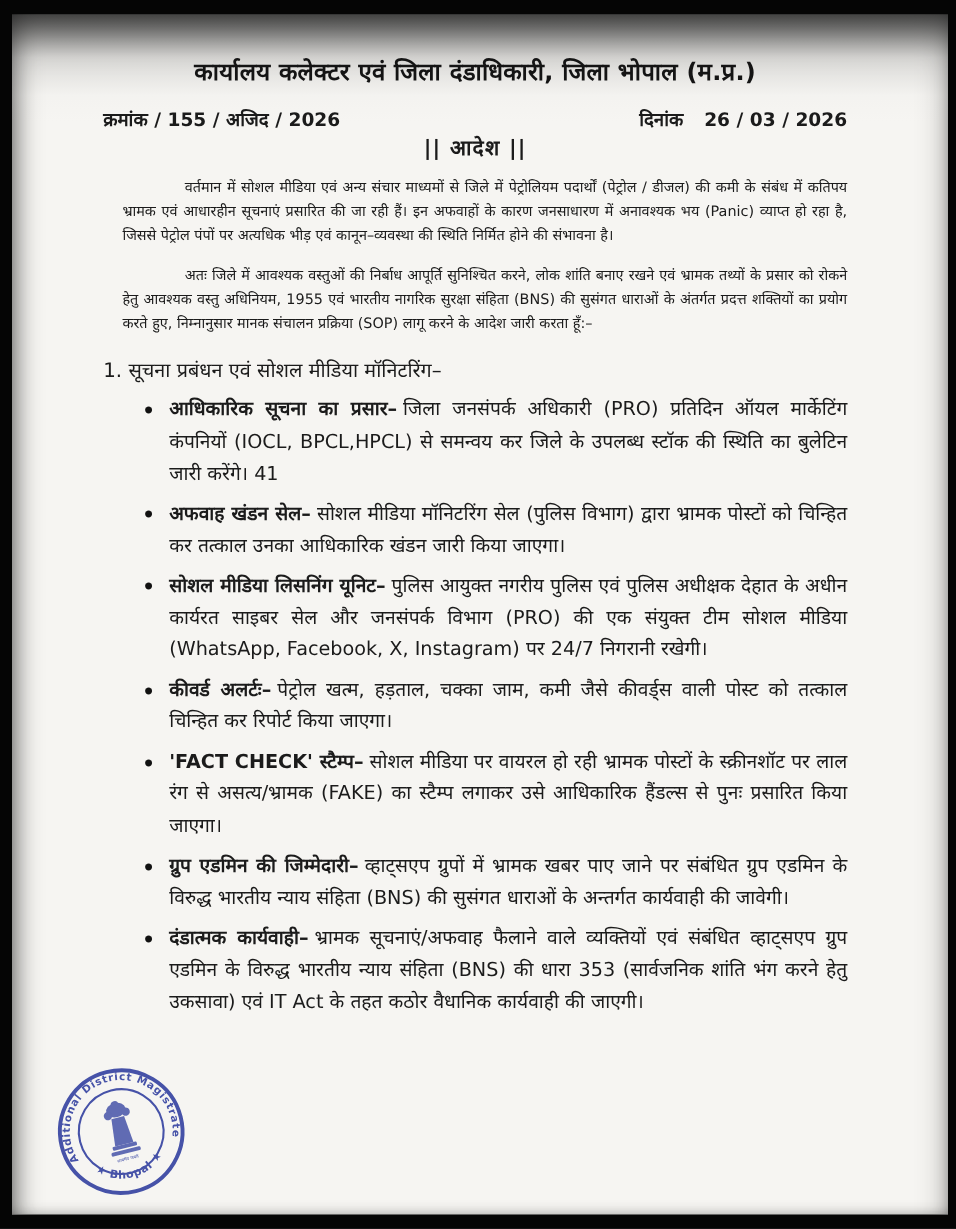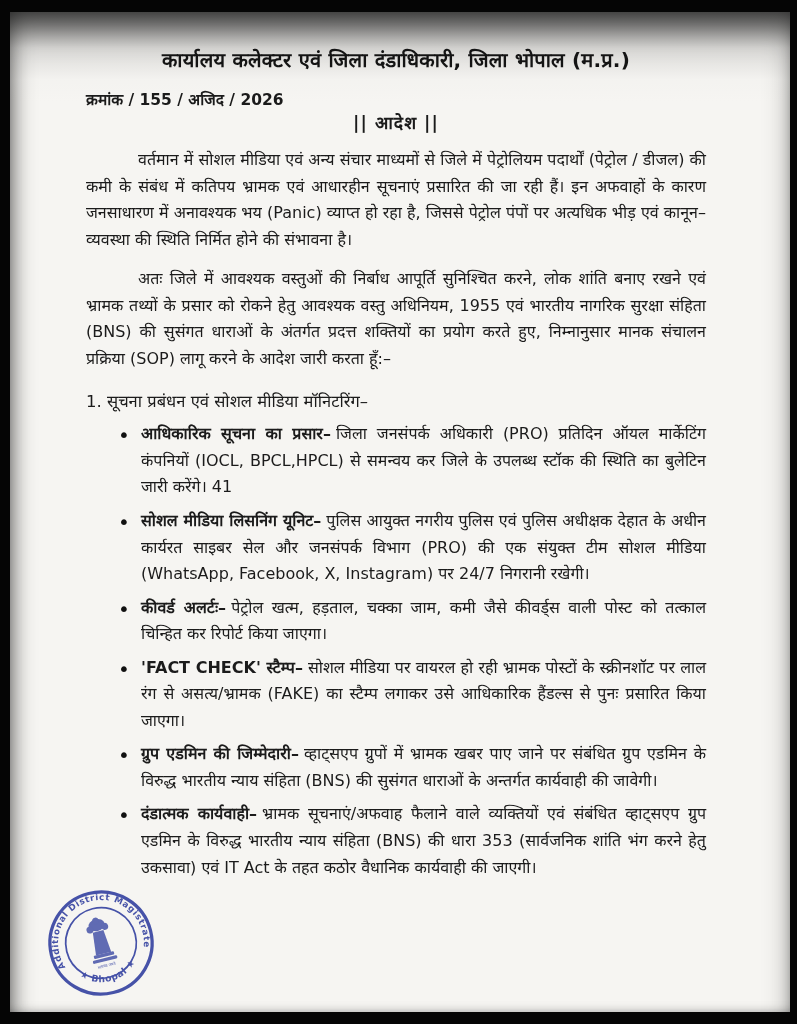--- a/index.html
+++ b/index.html
@@ -54,22 +54,22 @@
   }
   .date-group span{margin-left:12px;}
   .date-group .date-word{margin-left:0;}
   .order-heading{
     text-align:center;
     font-weight:bold;
     font-size:17.5px;
     letter-spacing:1px;
   }
   p.body-para{
-    margin:13px 0 0 0;
-    font-size:16px;
+    margin:13px 0 0 16px;
+    font-size:12px;
     line-height:1.66;
     text-align:justify;
     text-indent:52px;
   }
   .section-heading{
     margin-top:17px;
     font-weight:normal;
     font-size:16.5px;
   }
   ul.sop-list{
@@ -105,32 +105,39 @@
 <body>
 
 <div class="photo-frame">
   <div class="paper">
     <div class="content">
 
       <div class="office-title">कार्यालय कलेक्टर एवं जिला दंडाधिकारी, जिला भोपाल (म.प्र.)</div>
 
       <div class="ref-row">
         <span>क्रमांक / 155 / अजिद / 2026</span>
+        <span class="date-group">
+          <span class="date-word">दिनांक</span>
+          <span>26 / 03 / 2026</span>
+        </span>
       </div>
 
       <div class="order-heading">|| आदेश ||</div>
 
       <p class="body-para">वर्तमान में सोशल मीडिया एवं अन्य संचार माध्यमों से जिले में पेट्रोलियम पदार्थों (पेट्रोल / डीजल) की कमी के संबंध में कतिपय भ्रामक एवं आधारहीन सूचनाएं प्रसारित की जा रही हैं। इन अफवाहों के कारण जनसाधारण में अनावश्यक भय (Panic) व्याप्त हो रहा है, जिससे पेट्रोल पंपों पर अत्यधिक भीड़ एवं कानून–व्यवस्था की स्थिति निर्मित होने की संभावना है।</p>
       <p class="body-para">अतः जिले में आवश्यक वस्तुओं की निर्बाध आपूर्ति सुनिश्चित करने, लोक शांति बनाए रखने एवं भ्रामक तथ्यों के प्रसार को रोकने हेतु आवश्यक वस्तु अधिनियम, 1955 एवं भारतीय नागरिक सुरक्षा संहिता (BNS) की सुसंगत धाराओं के अंतर्गत प्रदत्त शक्तियों का प्रयोग करते हुए, निम्नानुसार मानक संचालन प्रक्रिया (SOP) लागू करने के आदेश जारी करता हूँ:–</p>
 
       <div class="section-heading">1. सूचना प्रबंधन एवं सोशल मीडिया मॉनिटरिंग–</div>
 
       <ul class="sop-list">
         <li>
           <span class="lead">आधिकारिक सूचना का प्रसार–</span><span>जिला जनसंपर्क अधिकारी (PRO) प्रतिदिन ऑयल मार्केटिंग कंपनियों (IOCL, BPCL,HPCL) से समन्वय कर जिले के उपलब्ध स्टॉक की स्थिति का बुलेटिन जारी करेंगे। 41</span>
+        </li>
+        <li>
+          <span class="lead">अफवाह खंडन सेल–</span><span>सोशल मीडिया मॉनिटरिंग सेल (पुलिस विभाग) द्वारा भ्रामक पोस्टों को चिन्हित कर तत्काल उनका आधिकारिक खंडन जारी किया जाएगा।</span>
         </li>
         <li>
           <span class="lead">सोशल मीडिया लिसनिंग यूनिट–</span><span>पुलिस आयुक्त नगरीय पुलिस एवं पुलिस अधीक्षक देहात के अधीन कार्यरत साइबर सेल और जनसंपर्क विभाग (PRO) की एक संयुक्त टीम सोशल मीडिया (WhatsApp, Facebook, X, Instagram) पर 24/7 निगरानी रखेगी।</span>
         </li>
         <li>
           <span class="lead">कीवर्ड अलर्टः–</span><span>पेट्रोल खत्म, हड़ताल, चक्का जाम, कमी जैसे कीवर्ड्स वाली पोस्ट को तत्काल चिन्हित कर रिपोर्ट किया जाएगा।</span>
         </li>
         <li>
           <span class="lead">'FACT CHECK' स्टैम्प–</span><span>सोशल मीडिया पर वायरल हो रही भ्रामक पोस्टों के स्क्रीनशॉट पर लाल रंग से असत्य/भ्रामक (FAKE) का स्टैम्प लगाकर उसे आधिकारिक हैंडल्स से पुनः प्रसारित किया जाएगा।</span>
         </li>

